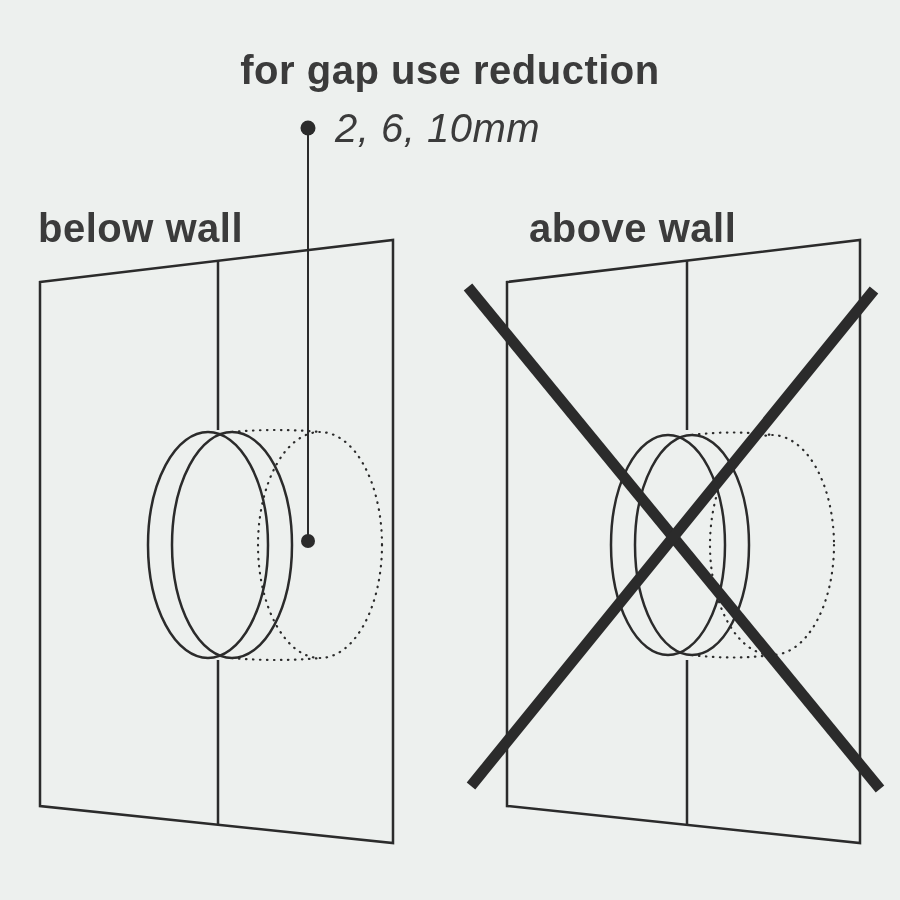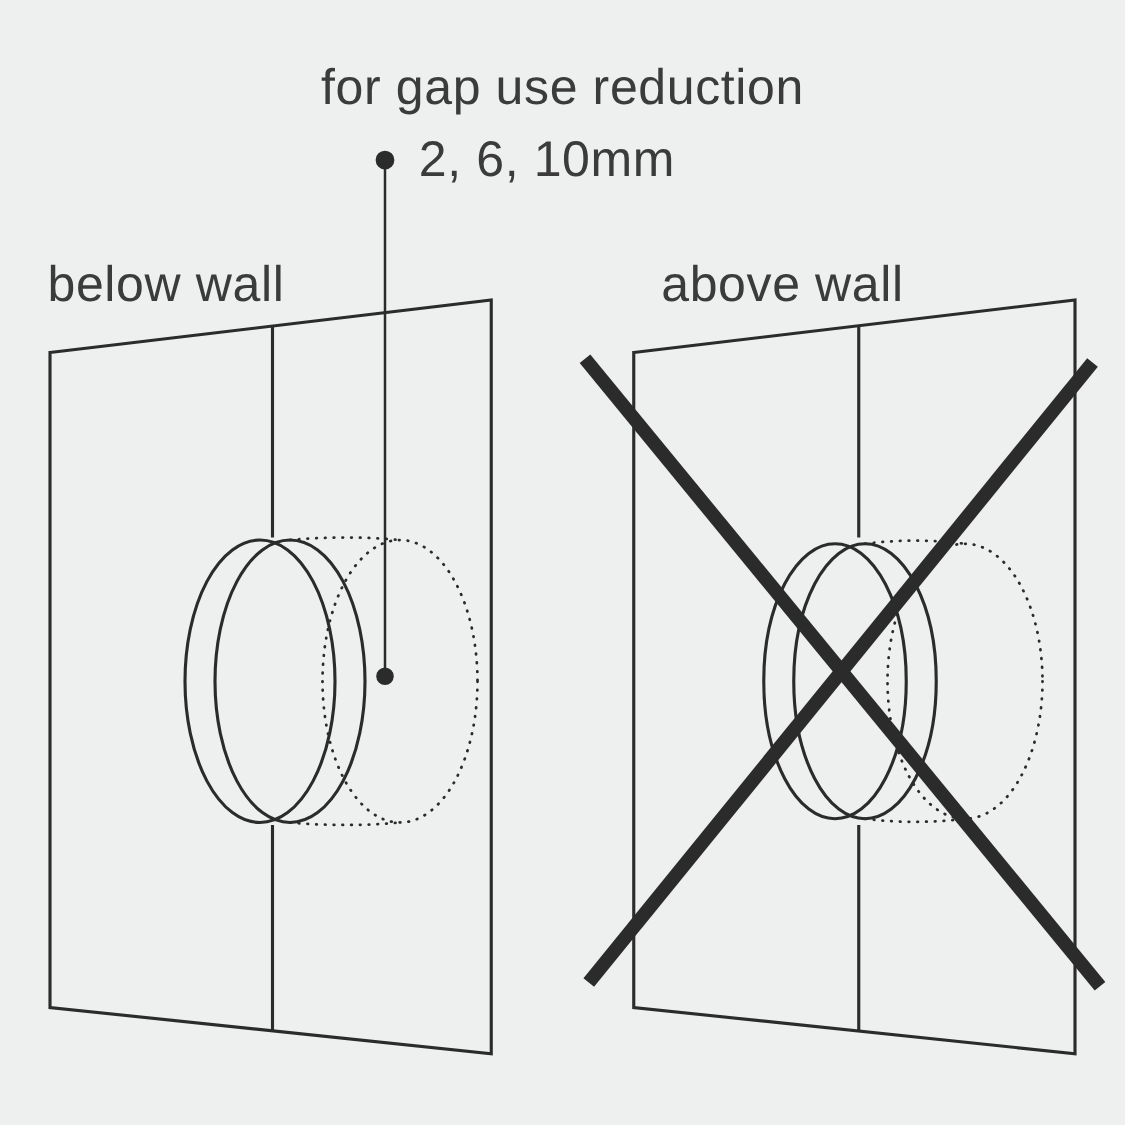--- a/index.html
+++ b/index.html
@@ -9,29 +9,29 @@
     font-family:"Liberation Sans","DejaVu Sans",sans-serif;
     color:#3b3b3b;
     overflow:hidden;
     position:relative;
   }
   .stage{position:absolute;inset:0;width:900px;height:900px;}
   .txt{position:absolute;white-space:nowrap;color:#3b3b3b;}
   .title{
     top:48px;left:0;width:900px;
     text-align:center;
-    font-size:40px;font-weight:400;letter-spacing:0.5px;
+    font-size:40px;font-weight:700;letter-spacing:0.5px;
   }
   .measurement{
     top:106px;left:335px;
-    font-size:40px;font-weight:500;letter-spacing:0.5px;
+    font-size:40px;font-weight:500;letter-spacing:0.5px;font-style:italic;
   }
   .panel-label{
     top:206px;
-    font-size:40px;font-weight:400;letter-spacing:0.5px;
+    font-size:40px;font-weight:700;letter-spacing:0.5px;
   }
   .label-left{left:38px;}
   .label-right{left:505px;margin-left:24px;}
   svg{position:absolute;top:0;left:0;display:block;}
   .ln{stroke:#2b2b2b;stroke-width:2.5;fill:none;}
   .dot-ln{stroke:#2b2b2b;stroke-width:2.2;fill:none;stroke-dasharray:0.5 6.5;stroke-linecap:round;}
   .cross{stroke:#2b2b2b;stroke-width:11;fill:none;stroke-linecap:butt;}
   .leader{stroke:#2b2b2b;stroke-width:2;fill:none;}
   .knob-dot{fill:#2b2b2b;}
 </style>

